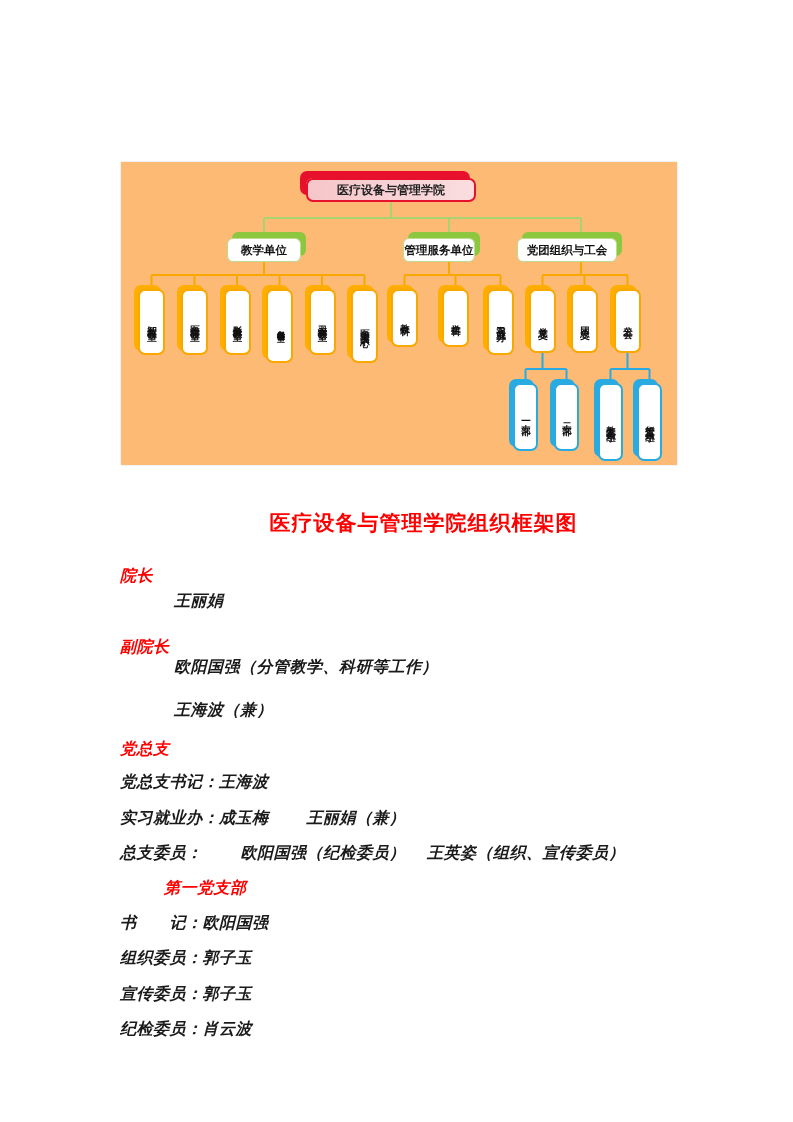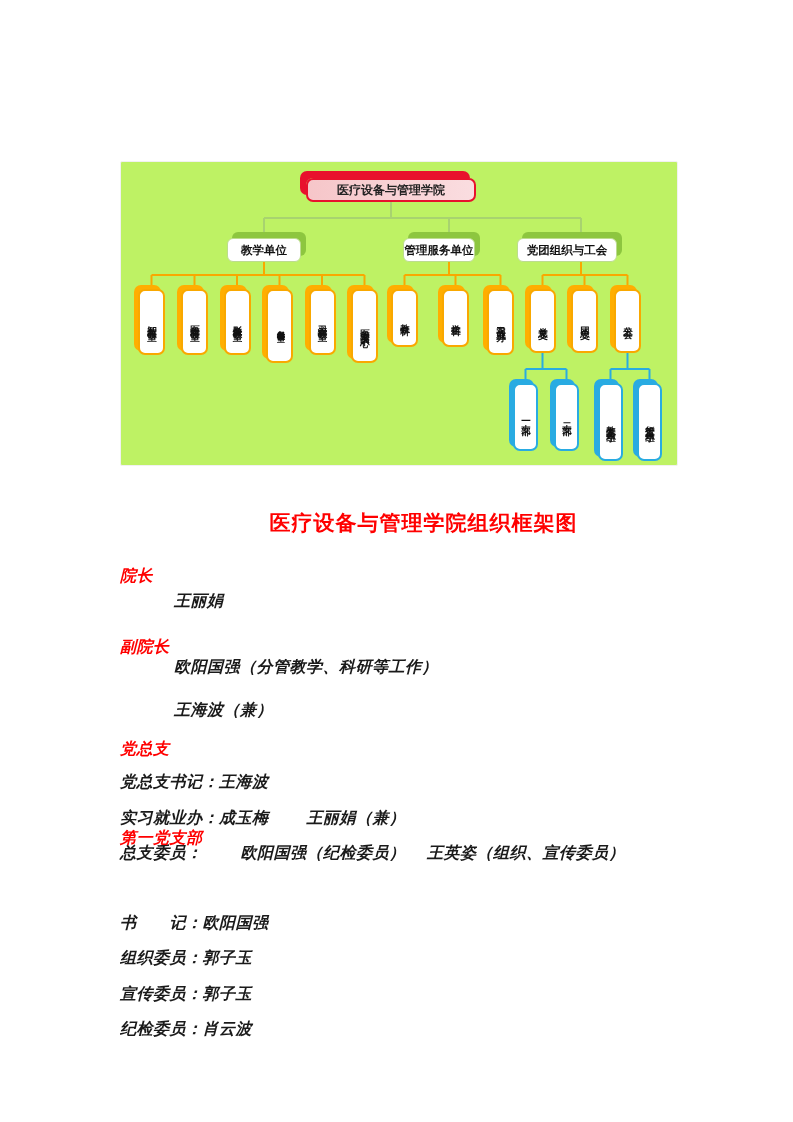--- a/index.html
+++ b/index.html
@@ -6,21 +6,21 @@
   body{
     width:793px;height:1122px;
     background:#ffffff;
     font-family:"Liberation Sans","DejaVu Sans",sans-serif;
     position:relative;
     overflow:hidden;
   }
   
   .figure{
     position:absolute;left:120px;top:161px;width:556px;height:303px;
-    background:#bef264;border:1px solid #f1f1f1;border-radius:2px;
+    background:#fdba74;border:1px solid #f1f1f1;border-radius:2px;
   }
   .figure svg{position:absolute;left:0;top:0;}
   .node{position:absolute;box-sizing:border-box;display:flex;align-items:center;justify-content:center;}
   .node-root{
     left:185px;top:16px;width:170px;height:24px;
     background:linear-gradient(90deg,#f6c6c9,#fadde0);
     border:2px solid #e8112d;border-radius:7px;
     box-shadow:-6px -7px 0 0 #e8112d;
     font-size:12px;font-weight:bold;color:#222;
   }
@@ -104,17 +104,17 @@
 
 <div class="doc-line red" style="top:566px;">院长</div>
 <div class="doc-line indent" style="top:591px;">王丽娟</div>
 <div class="doc-line red" style="top:637px;">副院长</div>
 <div class="doc-line indent" style="top:657px;">欧阳国强（分管教学、科研等工作）</div>
 <div class="doc-line indent" style="top:700px;">王海波（兼）</div>
 <div class="doc-line red" style="top:739px;">党总支</div>
 <div class="doc-line" style="top:772px;">党总支书记：王海波</div>
 <div class="doc-line" style="top:808px;">实习就业办：成玉梅　　 王丽娟（兼）</div>
 <div class="doc-line" style="top:843px;">总支委员：　　 欧阳国强（纪检委员）　 王英姿（组织、宣传委员）</div>
-<div class="doc-line red" style="top:828px;">第一党支部</div>
+<div class="doc-line red" style="top:878px;margin-left:44px;">第一党支部</div>
 <div class="doc-line" style="top:913px;">书　　记：欧阳国强</div>
 <div class="doc-line" style="top:948px;">组织委员：郭子玉</div>
 <div class="doc-line" style="top:984px;">宣传委员：郭子玉</div>
 <div class="doc-line" style="top:1019px;">纪检委员：肖云波</div>
 
 </body></html>

